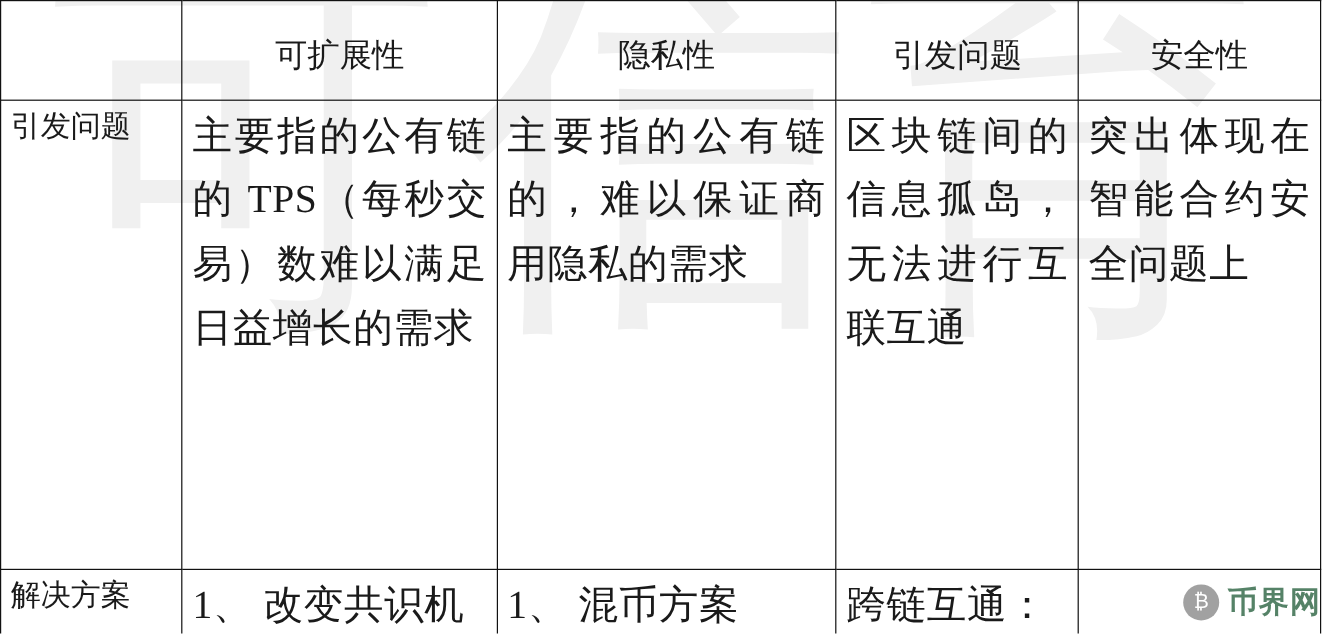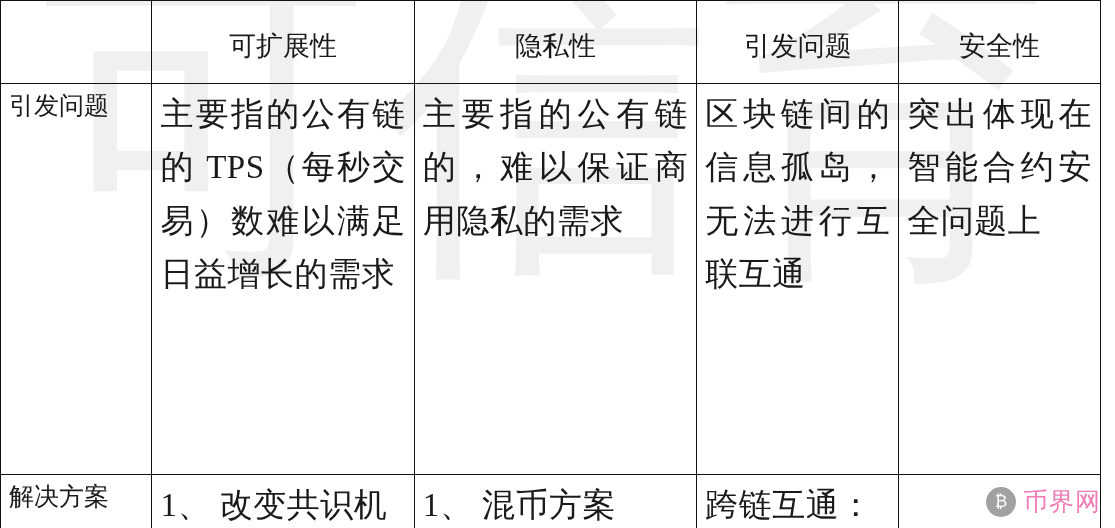--- a/index.html
+++ b/index.html
@@ -115,23 +115,24 @@
     border-radius: 50%;
     background: #7d7d7d;
     color: #ffffff;
     font-size: 17px;
     line-height: 30px;
     text-align: center;
     font-family: "Liberation Sans", sans-serif;
   }
   .logo-text {
     font-size: 25px;
-    color: #ec4899;
+    color: #14532d;
     font-family: "Liberation Serif", "DejaVu Serif", serif;
     letter-spacing: 1px;
+    font-weight: bold;
   }
 </style>
 </head>
 <body>
 
 <div class="bg-watermark">可信育</div>
 
 <table class="doc-table">
   <colgroup>
     <col class="col-1">

